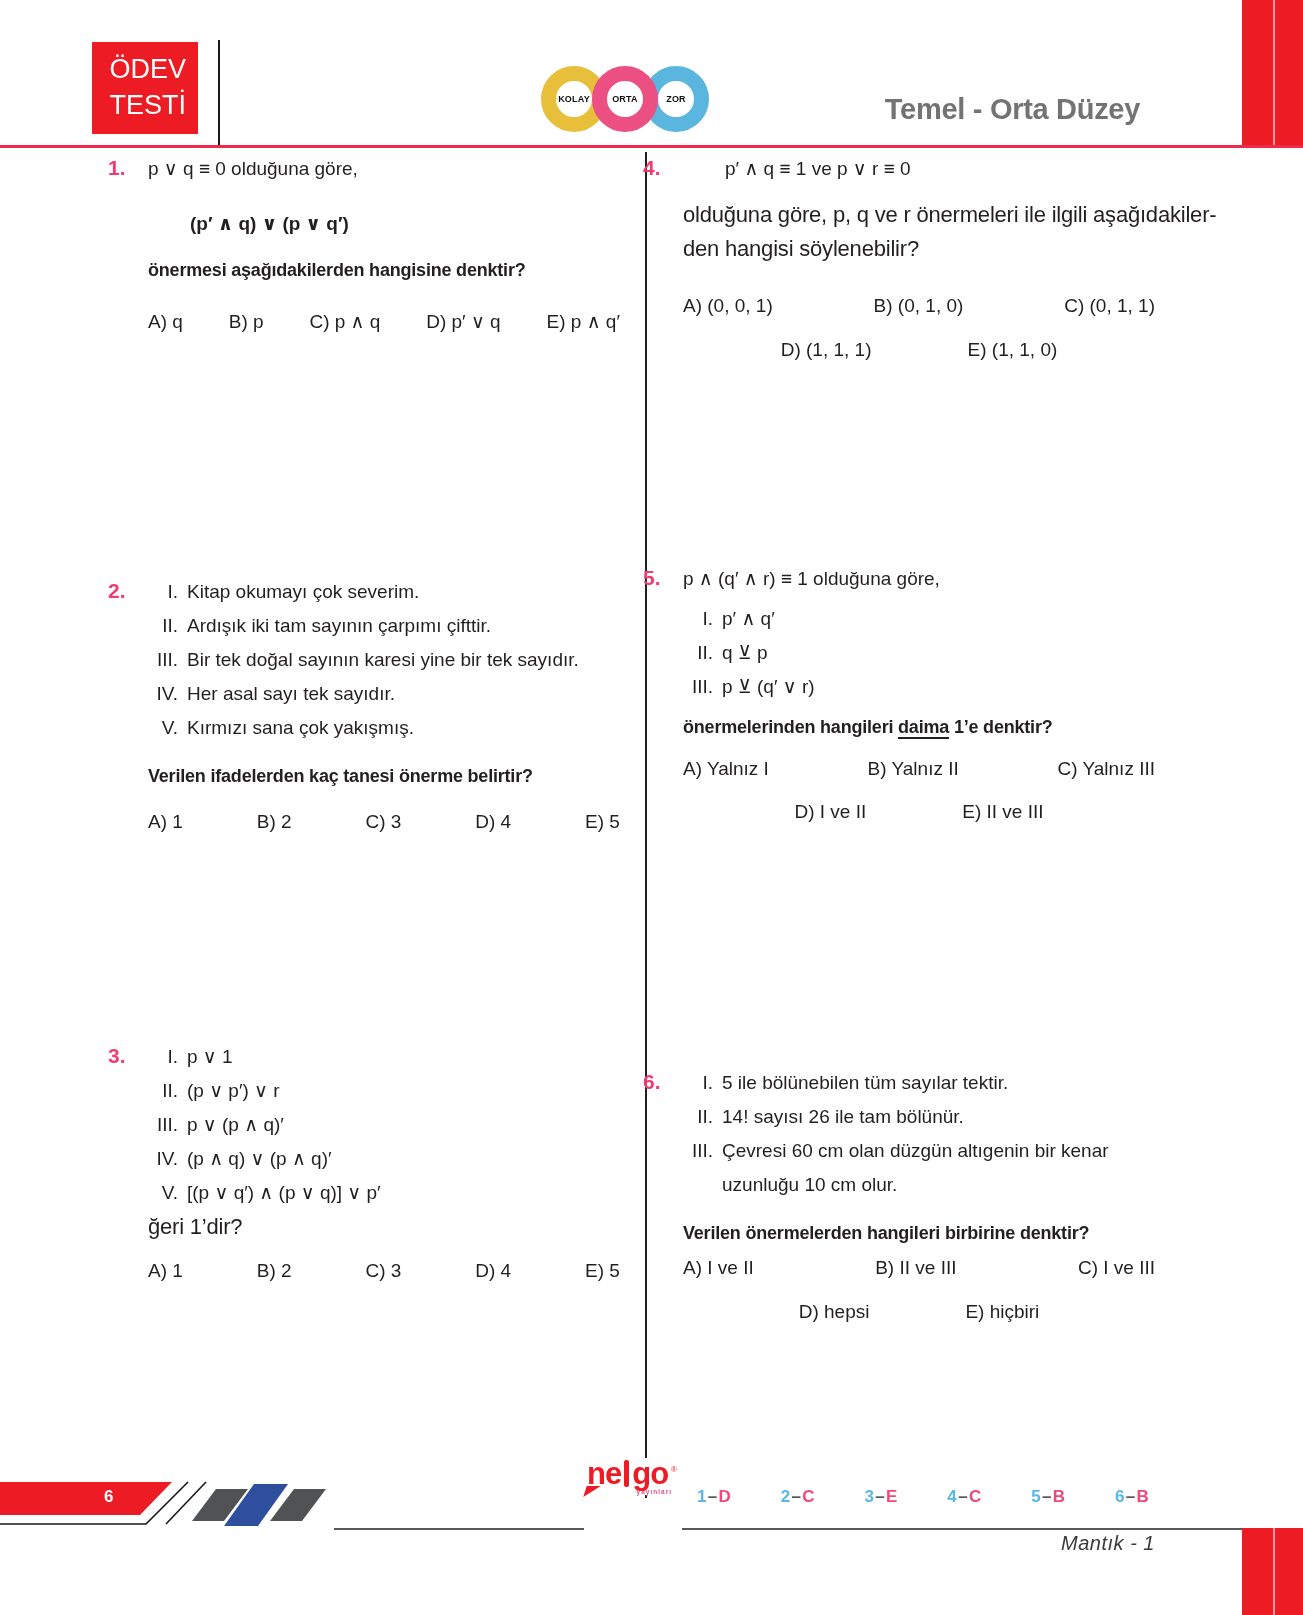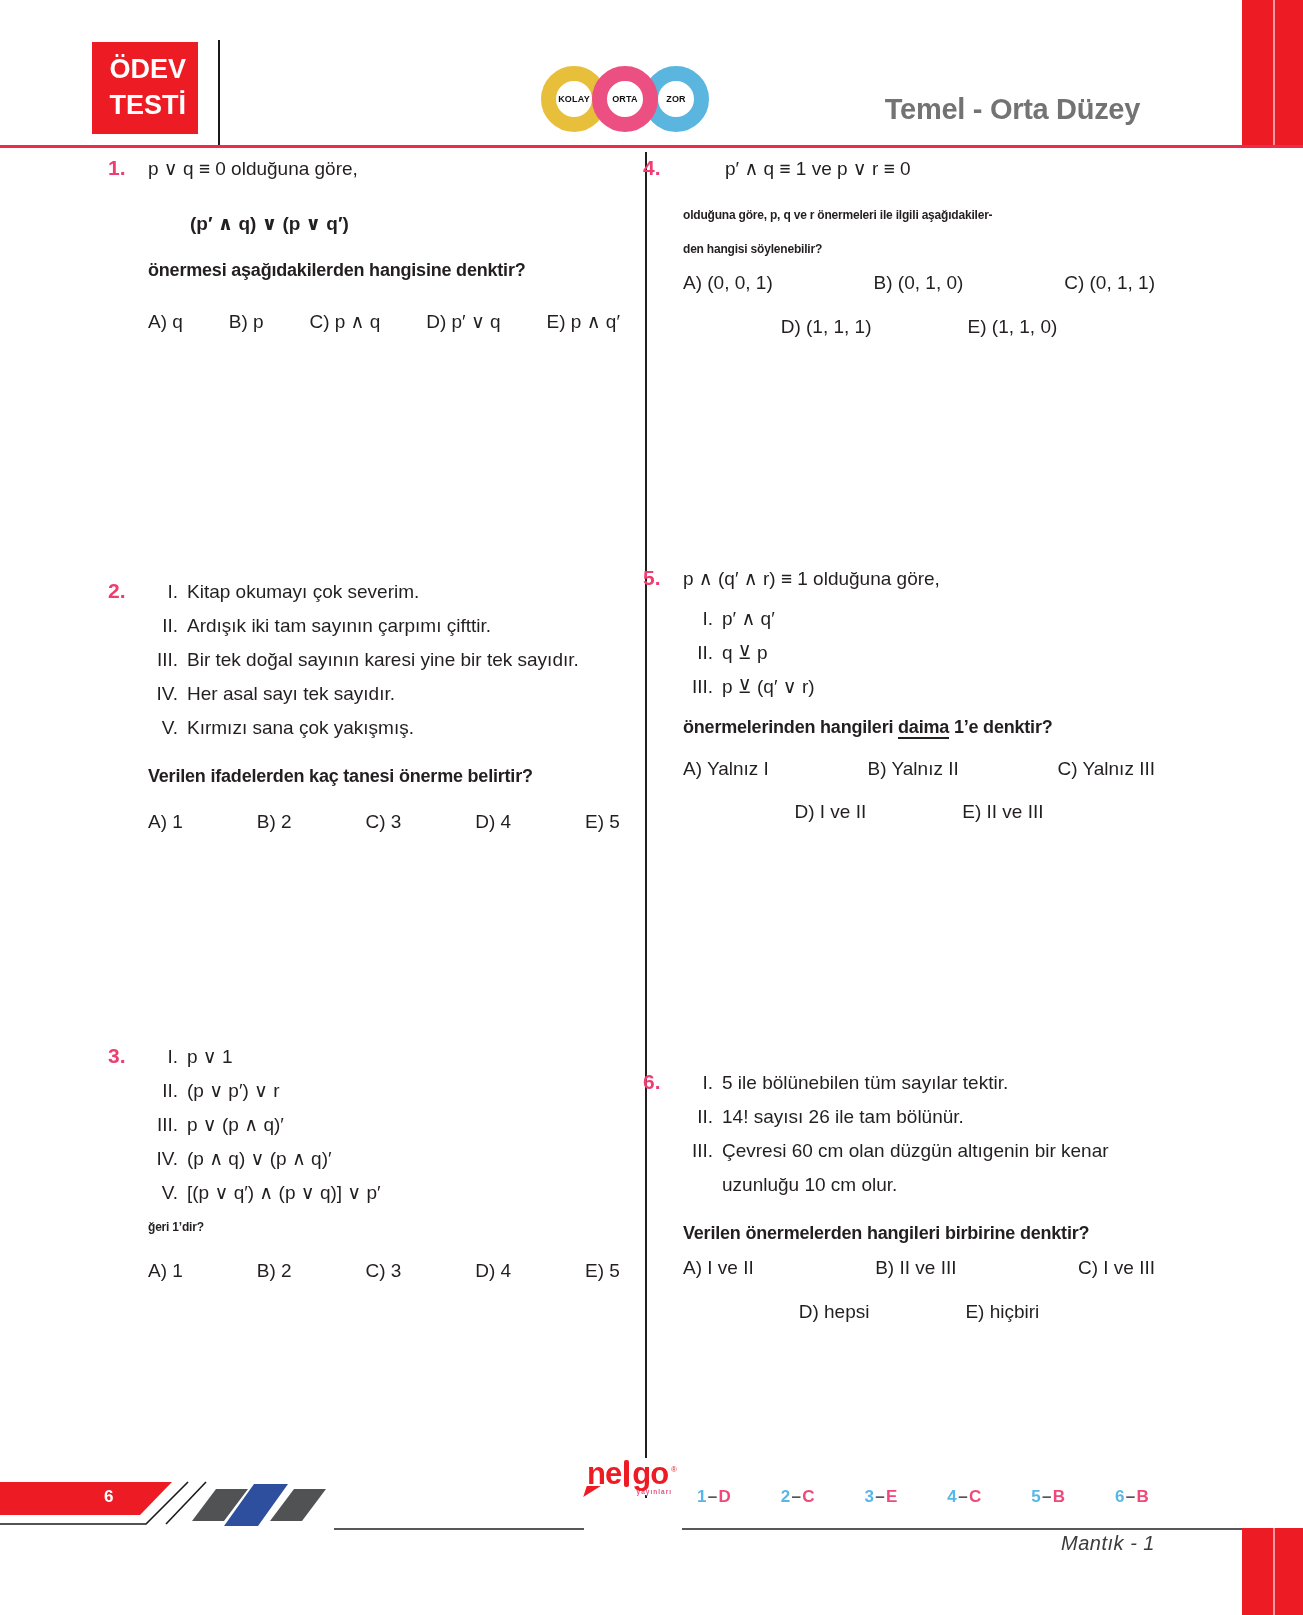--- a/index.html
+++ b/index.html
@@ -6,21 +6,21 @@
   html,body { background:#fff; }
   .page {
     position:relative; width:1303px; height:1615px; background:#ffffff;
     font-family:"Liberation Sans","DejaVu Sans",sans-serif; color:#231F20; overflow:hidden;
   }
 
   
   .badge {
     position:absolute; left:92px; top:42px; width:106px; height:92px;
     background:#ED1C24; color:#fff; text-align:right;
-    padding:9px 12px 0 0; font-weight:700; font-size:27px; line-height:36px;
+    padding:9px 12px 0 0; font-weight:400; font-size:27px; line-height:36px;
   }
   .badge-rule { position:absolute; left:218px; top:40px; width:2px; height:107px; background:#1a1a1a; }
   .hline { position:absolute; left:0; top:145px; width:1303px; height:2.5px; background:#EF2B49; }
   .level-title { position:absolute; top:93px; right:163px; font-size:29px; font-weight:700; color:#737373; letter-spacing:-0.3px; }
 
   .difficulty { position:absolute; left:541px; top:66px; display:flex; }
   .donut {
     position:relative; width:66px; height:66px; border-radius:50%; background:#fff;
     display:flex; align-items:center; justify-content:center;
     font-size:9px; font-weight:700; color:#111; letter-spacing:0.2px;
@@ -36,21 +36,21 @@
   .corner.bottom { top:1528px; height:87px; }
 
   
   .vdivider { position:absolute; left:645px; top:152px; width:2px; height:1346px; background:#231F20; }
 
   .q { position:absolute; font-size:19px; line-height:34px; }
   .q .qnum { position:absolute; left:0; top:-1px; font-size:21px; font-weight:700; color:#EF3D71; }
   .qbody { margin-left:40px; width:472px; }
   .formula { padding-left:42px; white-space:nowrap; }
   .stem { font-weight:700; font-size:18px; letter-spacing:-0.2px; }
-  .stem-line { font-weight:700; font-size:12px; letter-spacing:-0.2px; white-space:nowrap; }
+  .stem-line { font-weight:400; font-size:22px; letter-spacing:-0.2px; white-space:nowrap; }
   .ul-word { border-bottom:2px solid #231F20; padding-bottom:0; }
   .item { display:flex; }
   .roman { flex:none; width:30px; text-align:right; margin-right:9px; }
   .opts { display:flex; justify-content:space-between; }
   .opts.center { justify-content:center; gap:96px; }
   .opt { white-space:nowrap; }
 
   
   .footer-deco { position:absolute; left:0; top:1479px; }
   .pagenum { position:absolute; left:104px; top:1487px; color:#fff; font-weight:700; font-size:17px; z-index:2; }
@@ -192,21 +192,21 @@
       </div>
     </div>
   </section>
 
   <section class="q" style="left:643px; top:152px;">
     <span class="qnum">4.</span>
     <div class="qbody">
       <div class="formula">p′ ∧ q ≡ 1 ve p ∨ r ≡ 0</div>
       <div class="stem-line" style="margin-top:12px;">olduğuna göre, p, q ve r önermeleri ile ilgili aşağıdakiler-</div>
       <div class="stem-line">den hangisi söylenebilir?</div>
-      <div class="opts" style="margin-top:0;">
+      <div class="opts" style="margin-top:23px;">
         <span class="opt">A) (0, 0, 1)</span>
         <span class="opt">B) (0, 1, 0)</span>
         <span class="opt">C) (0, 1, 1)</span>
       </div>
       <div class="opts center" style="margin-top:10px;">
         <span class="opt">D) (1, 1, 1)</span>
         <span class="opt">E) (1, 1, 0)</span>
       </div>
     </div>
   </section>

